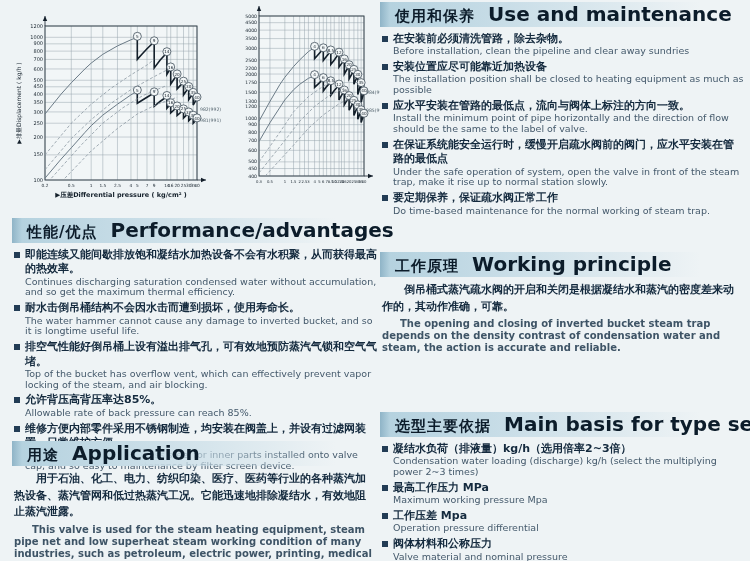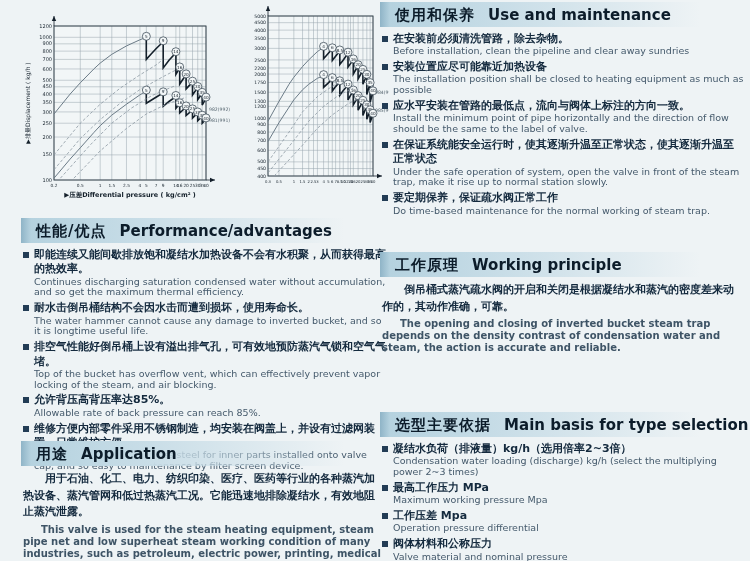--- a/index.html
+++ b/index.html
@@ -1,28 +1,28 @@
 <!DOCTYPE html>
 <html><head>
 <meta charset="utf-8">
 <style>
   html,body{margin:0;padding:0;background:#dfe5e8;}
   .page{position:relative;width:750px;height:561px;background:#eef3f5;overflow:hidden;
         font-family:"DejaVu Sans","Liberation Sans",sans-serif;color:#15293c;}
   .col{position:absolute;top:0;}
-  .col-left{left:21px;width:368px;height:425px;}
+  .col-left{left:12px;width:368px;height:425px;}
   .col-right{left:380px;width:364px;height:561px;}
   .abs{position:absolute;left:0;right:0;}
 
   
   .sec-header{height:25px;line-height:25px;white-space:nowrap;
       background:linear-gradient(90deg,#8fb4c7 0px,#b5d2df 10px,#c8dde7 34%,rgba(238,243,245,0) 88%);
       padding-left:15px;margin-bottom:5px;}
   .h-cn{font-size:15px;font-weight:700;color:#0c1c2a;letter-spacing:1px;}
-  .h-en{font-size:15px;font-weight:700;color:#0c1c2a;margin-left:8px;}
+  .h-en{font-size:20px;font-weight:700;color:#0c1c2a;margin-left:8px;}
 
   
   .b-item{display:flex;margin:0 0 3px 2px;}
   .b-sq{flex:none;width:6px;height:6px;background:#223c55;margin:4px 5px 0 0;}
   .b-txt{flex:1;}
   .b-cn{display:block;font-size:11px;font-weight:700;color:#142a3e;line-height:1.3;}
   .b-en{display:block;font-size:9.5px;font-weight:400;color:#44596b;line-height:1.14;}
 
   
   .p-cn{margin:2px 8px 3px 2px;font-size:11px;font-weight:700;color:#142a3e;line-height:1.5;text-indent:2em;}
@@ -373,21 +373,21 @@
           <div class="b-item">
     <span class="b-sq"></span>
     <span class="b-txt">
       <span class="b-cn">应水平安装在管路的最低点，流向与阀体上标注的方向一致。</span>
       <span class="b-en">Install the minimum point of pipe horizontally and the direction of flow should be the same to the label of valve.</span>
     </span>
   </div>
           <div class="b-item">
     <span class="b-sq"></span>
     <span class="b-txt">
-      <span class="b-cn">在保证系统能安全运行时，使其逐渐升温至正常状态，使其逐渐升温至正常状态</span>
+      <span class="b-cn">在保证系统能安全运行时，缓慢开启疏水阀前的阀门，应水平安装在管路的最低点</span>
       <span class="b-en">Under the safe operation of system, open the valve in front of the steam trap, make it rise up to normal station slowly.</span>
     </span>
   </div>
           <div class="b-item">
     <span class="b-sq"></span>
     <span class="b-txt">
       <span class="b-cn">要定期保养，保证疏水阀正常工作</span>
       <span class="b-en">Do time-based maintenance for the normal working of steam trap.</span>
     </span>
   </div>

